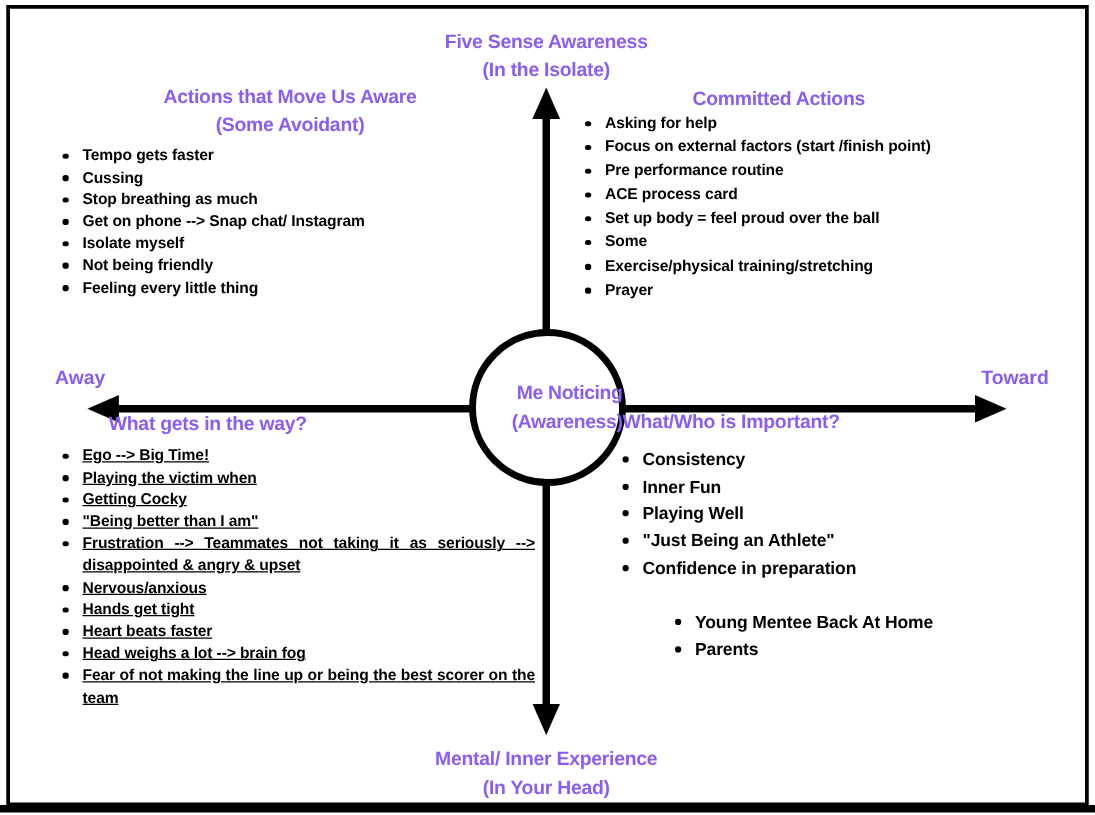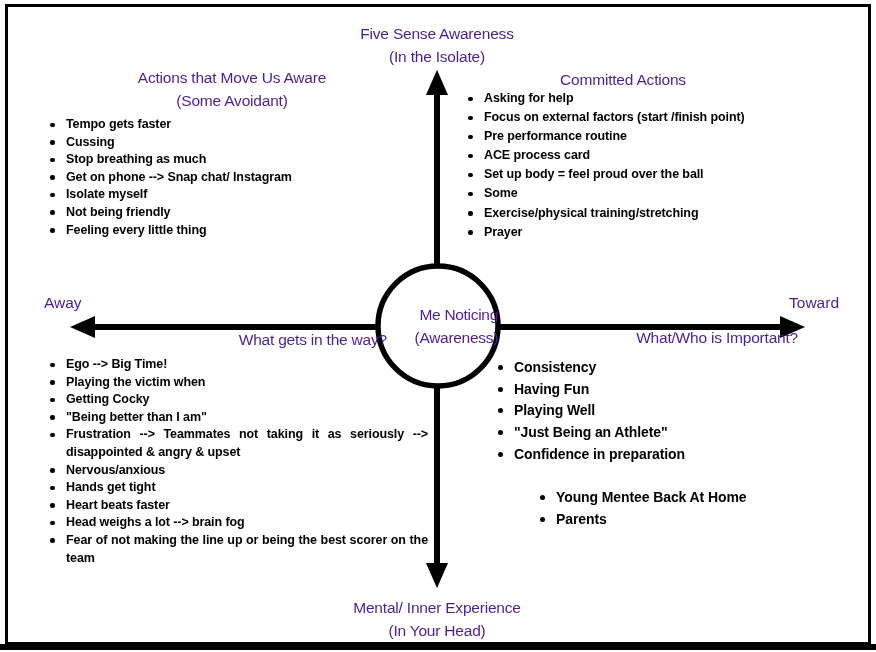--- a/index.html
+++ b/index.html
@@ -22,33 +22,33 @@
     border: 3px solid #000;
     pointer-events: none;
   }
   .bottom-bar {
     position: absolute;
     left: 0; right: 0; bottom: 2px; height: 6px;
     background: #000;
   }
   .axes-svg { position: absolute; left: 0; top: 0; }
 
-  .t { position: absolute; color: #4c1d95; font-weight: 400; }
+  .t { position: absolute; color: #8b5cf6; font-weight: 700; }
 
   .title-2line { font-size: 15.5px; line-height: 23px; text-align: center; letter-spacing: -0.2px; }
   .title-top    { left: 287px; top: 22px;  width: 300px; }
   .title-bottom { left: 287px; top: 596px; width: 300px; }
 
   .h-tl { left: 82px;  top: 66px; width: 300px; }
   .h-tr { left: 473px; top: 68px; width: 300px; }
 
   .away   { left: 44px;  top: 294px; font-size: 15.5px; }
   .toward { left: 757px; top: 294px; width: 82px; text-align: right; font-size: 15.5px; }
 
-  .axis-label { font-size: 15.5px; letter-spacing: -0.2px; text-align: right; }
+  .axis-label { font-size: 15.5px; letter-spacing: -0.2px; text-align: left; }
   .axis-label-left  { left: 87px;  top: 331px; width: 300px; }
   .axis-label-right { left: 498px; top: 329px; width: 300px; }
 
   .circle-text { left: 378px; top: 303px; width: 120px; text-align: right;
                  font-size: 15.5px; line-height: 23px; letter-spacing: -0.3px; }
 
   ul.blist { position: absolute; list-style: none; }
   ul.blist li {
     position: relative;
     padding-left: 24px;
@@ -61,21 +61,21 @@
     position: absolute;
     left: 8px; top: 6.5px;
     width: 4.5px; height: 4.5px;
     border-radius: 50%;
     background: #000;
   }
   ul.tl { left: 42px;  top: 116px; width: 382px; }
   ul.tr { left: 460px; top: 90px;  width: 358px; }
   ul.tr li { text-align: justify; margin-bottom: 1.5px; }
   ul.bl { left: 42px;  top: 356px; width: 386px; }
-  ul.bl li { text-align: justify; }
+  ul.bl li { text-align: justify; text-decoration: underline; }
 
   ul.br, ul.br-sub li, ul.br li { font-size: 14px; }
   ul.br     { left: 490px; top: 357px; width: 330px; }
   ul.br-sub { left: 532px; top: 487px; width: 300px; }
   ul.br li, ul.br-sub li { line-height: 21.7px; }
   ul.br li::before, ul.br-sub li::before { top: 8px; width: 5px; height: 5px; }
 </style>
 </head>
 <body>
 
@@ -144,21 +144,21 @@
     <li>Frustration --&gt; Teammates not taking it as seriously --&gt; disappointed &amp; angry &amp; upset</li>
     <li>Nervous/anxious</li>
     <li>Hands get tight</li>
     <li>Heart beats faster</li>
     <li>Head weighs a lot --&gt; brain fog</li>
     <li>Fear of not making the line up or being the best scorer on the team</li>
   </ul>
 
   <ul class="blist br">
     <li>Consistency</li>
-    <li>Having Fun</li>
+    <li>Inner Fun</li>
     <li>Playing Well</li>
     <li>"Just Being an Athlete"</li>
     <li>Confidence in preparation</li>
   </ul>
 
   <ul class="blist br-sub">
     <li>Young Mentee Back At Home</li>
     <li>Parents</li>
   </ul>
 

